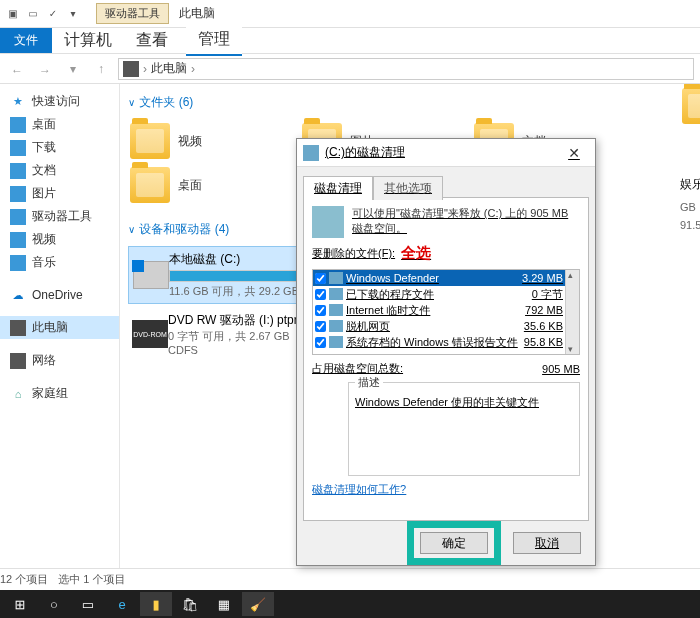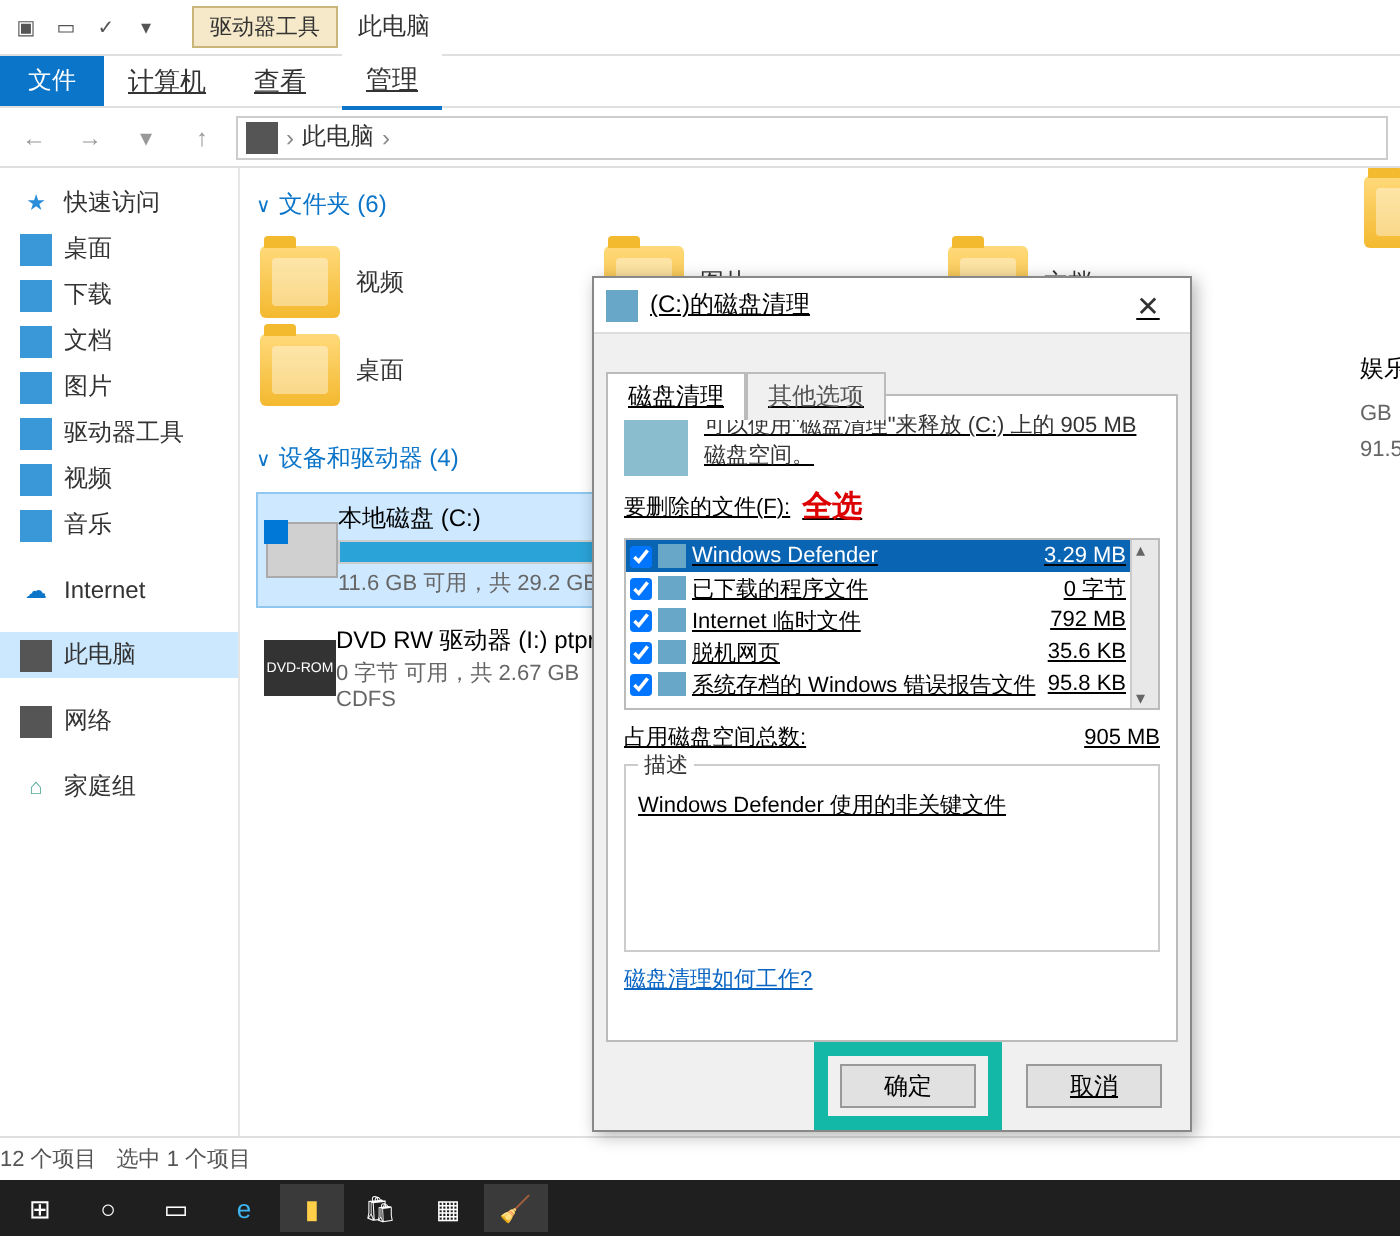--- a/index.html
+++ b/index.html
@@ -9,21 +9,21 @@
 .titlebar { height: 28px; background: #fff; display: flex; align-items: center; border-bottom: 1px solid #e0e0e0; }
 .titlebar .small-icons { display: flex; gap: 2px; padding: 0 4px; }
 .titlebar .small-icons span { width: 18px; height: 18px; display: flex; align-items: center; justify-content: center; font-size: 10px; color: #555; }
 .titlebar .tab-group { display: flex; margin-left: 10px; }
 .titlebar .tab-group .tab { padding: 4px 10px; font-size: 12px; color: #0b75c9; border: 1px solid transparent; }
 .titlebar .tab-group .tab.active { background: #f5e9c9; border: 1px solid #c9b47a; color: #333; }
 
 
 .ribbon { height: 26px; display: flex; align-items: center; border-bottom: 1px solid #e0e0e0; }
 .ribbon .file-tab { background: #0b75c9; color: #fff; padding: 4px 14px; font-size: 12px; }
-.ribbon .rtab { padding: 4px 12px; font-size: 13px; color: #333; text-decoration: underline; }
+.ribbon .rtab { padding: 4px 12px; font-size: 16px; color: #333; }
 
 
 .addr { height: 30px; display: flex; align-items: center; border-bottom: 1px solid #e0e0e0; padding: 0 6px; gap: 6px; }
 .addr .navbtn { width: 22px; height: 22px; display: flex; align-items: center; justify-content: center; color: #999; font-size: 12px; border-radius: 2px; }
 .addr .path { flex: 1; display: flex; align-items: center; gap: 4px; border: 1px solid #ccc; height: 22px; padding: 0 4px; font-size: 12px; color: #333; }
 .addr .path .pcicon { width: 16px; height: 16px; background: #555; display: inline-block; }
 
 
 .body { display: flex; height: 510px; }
 .sidebar { width: 120px; border-right: 1px solid #e5e5e5; padding: 6px 0; overflow: hidden; }
@@ -67,21 +67,21 @@
 .taskbar .tbtn.active { background: #3a3a3a; }
 
 
 .dialog { position: absolute; left: 296px; top: 138px; width: 300px; height: 428px; background: #f0f0f0; border: 1px solid #888; box-shadow: 2px 2px 8px rgba(0,0,0,0.3); display: flex; flex-direction: column; text-decoration: underline; }
 .dlg-title { height: 28px; background: #fff; display: flex; align-items: center; padding: 0 6px; border-bottom: 1px solid #ddd; }
 .dlg-title .dicon-s { width: 16px; height: 16px; background: #69a7c9; margin-right: 6px; }
 .dlg-title .ttext { flex: 1; font-size: 12px; }
 .dlg-title .close { width: 30px; height: 20px; display: flex; align-items: center; justify-content: center; font-size: 14px; color: #333; }
 
 .dlg-tabs { display: flex; padding: 6px 6px 0; gap: 0; }
-.dlg-tabs .dtab { padding: 3px 10px; font-size: 12px; background: #fff; border: 1px solid #bbb; border-bottom: none; position: relative; top: 13px; }
+.dlg-tabs .dtab { padding: 3px 10px; font-size: 12px; background: #fff; border: 1px solid #bbb; border-bottom: none; position: relative; top: 3px; }
 .dlg-tabs .dtab.inactive { background: #f0f0f0; color: #555; }
 
 .dlg-body { flex: 1; background: #fff; margin: 0 6px; border: 1px solid #bbb; padding: 8px; display: flex; flex-direction: column; gap: 6px; font-size: 11px; overflow: hidden; }
 .dlg-body .toprow { display: flex; gap: 8px; align-items: flex-start; }
 .dlg-body .toprow .bigicon { width: 32px; height: 32px; background: #8abecf; flex-shrink: 0; }
 .dlg-body .toprow .msg { font-size: 11px; color: #333; line-height: 1.4; }
 
 .label-row { display: flex; align-items: center; gap: 6px; }
 .label-row .redtext { color: #d00; font-family: KaiTi, serif; font-size: 15px; font-weight: bold; }
 
@@ -90,21 +90,21 @@
 .filelist .row.sel { background: #0a64b4; color: #fff; }
 .filelist .row input { margin-right: 3px; width: 11px; height: 11px; }
 .filelist .row .ficon-s { width: 14px; height: 12px; background: #69a7c9; margin-right: 3px; }
 .filelist .row .fname { flex: 1; }
 .filelist .row .fsize { text-align: right; padding-right: 14px; }
 .filelist .scroll { position: absolute; right: 0; top: 0; bottom: 0; width: 14px; background: #e8e8e8; border-left: 1px solid #ccc; }
 .filelist .scroll::before { content:"▴"; position:absolute; top:0; left:2px; font-size:9px; color:#666; }
 .filelist .scroll::after { content:"▾"; position:absolute; bottom:0; left:2px; font-size:9px; color:#666; }
 
 .totalrow { display: flex; justify-content: space-between; font-size: 11px; align-items: center; }
-.group { border: 1px solid #ccc; padding: 6px; font-size: 11px; position: relative; height: 94px; }
+.group { border: 1px solid #ccc; padding: 6px; font-size: 11px; position: relative; height: 94px; margin-left: 36px; }
 .group .gtitle { position: absolute; top: -8px; left: 6px; background: #fff; padding: 0 3px; color: #333; }
 .link { color: #0b66c3; text-decoration: underline; font-size: 11px; cursor: pointer; }
 
 .dlg-buttons { height: 44px; display: flex; align-items: center; justify-content: flex-end; gap: 12px; padding: 0 14px; }
 .dlg-buttons button { width: 68px; height: 22px; font-size: 12px; background: #e1e1e1; border: 1px solid #999; cursor: pointer; }
 .dlg-buttons .ok-wrap { border: 7px solid #14b8a6; padding: 4px 6px; }
 </style>
 </head>
 <body>
 
@@ -171,21 +171,21 @@
         <span class="ico" style="background:#3a98d8"></span>
         <span>视频</span>
       </div>
     <div class="item">
         <span class="ico" style="background:#3a98d8"></span>
         <span>音乐</span>
       </div>
     <div class="sep"></div>
     <div class="item">
         <span class="ico" style="color:#0b75c9">☁</span>
-        <span>Internet</span>
+        <span>OneDrive</span>
       </div>
     <div class="sep"></div>
     <div class="item active">
         <span class="ico" style="background:#555"></span>
         <span>此电脑</span>
       </div>
     <div class="sep"></div>
     <div class="item">
         <span class="ico" style="background:#555"></span>
         <span>网络</span>

